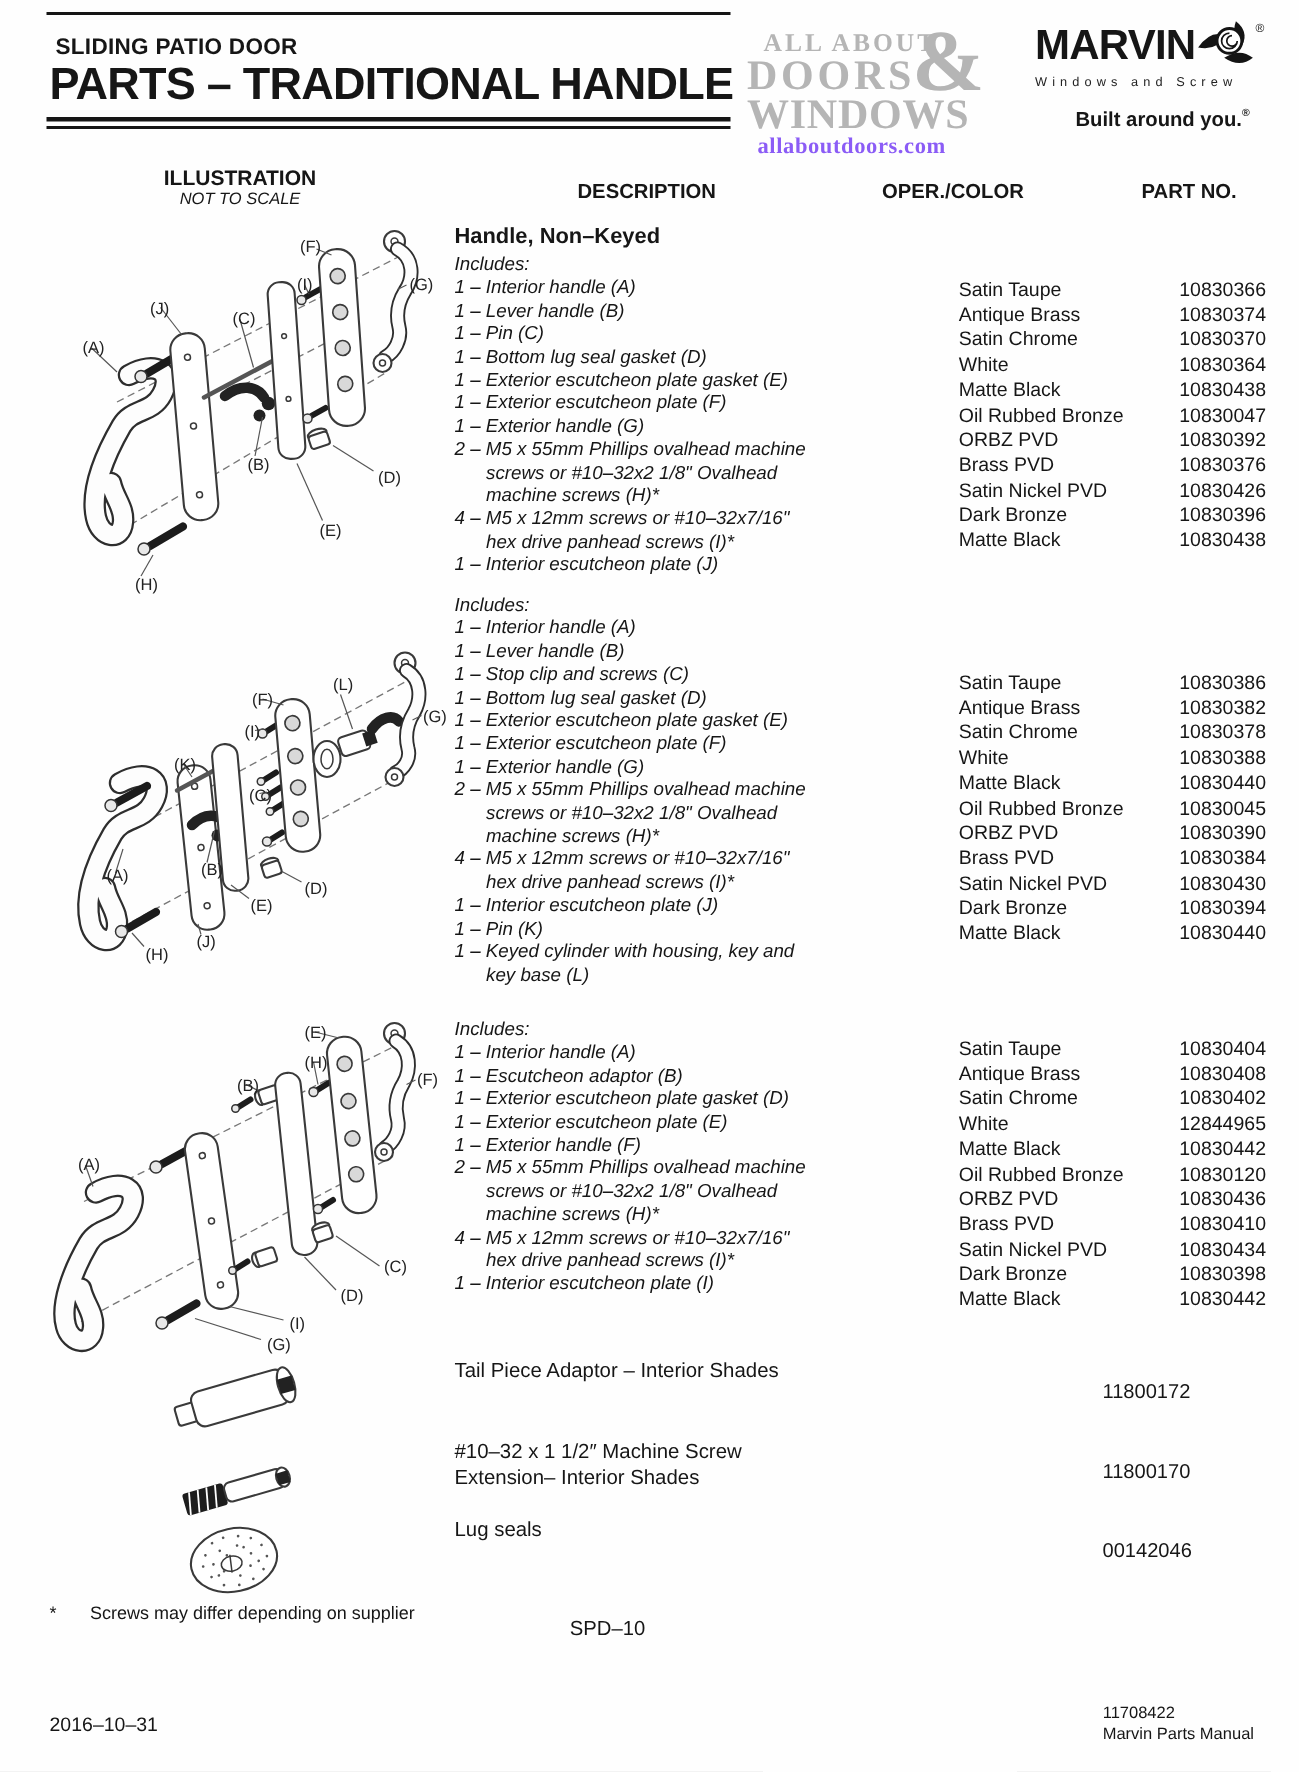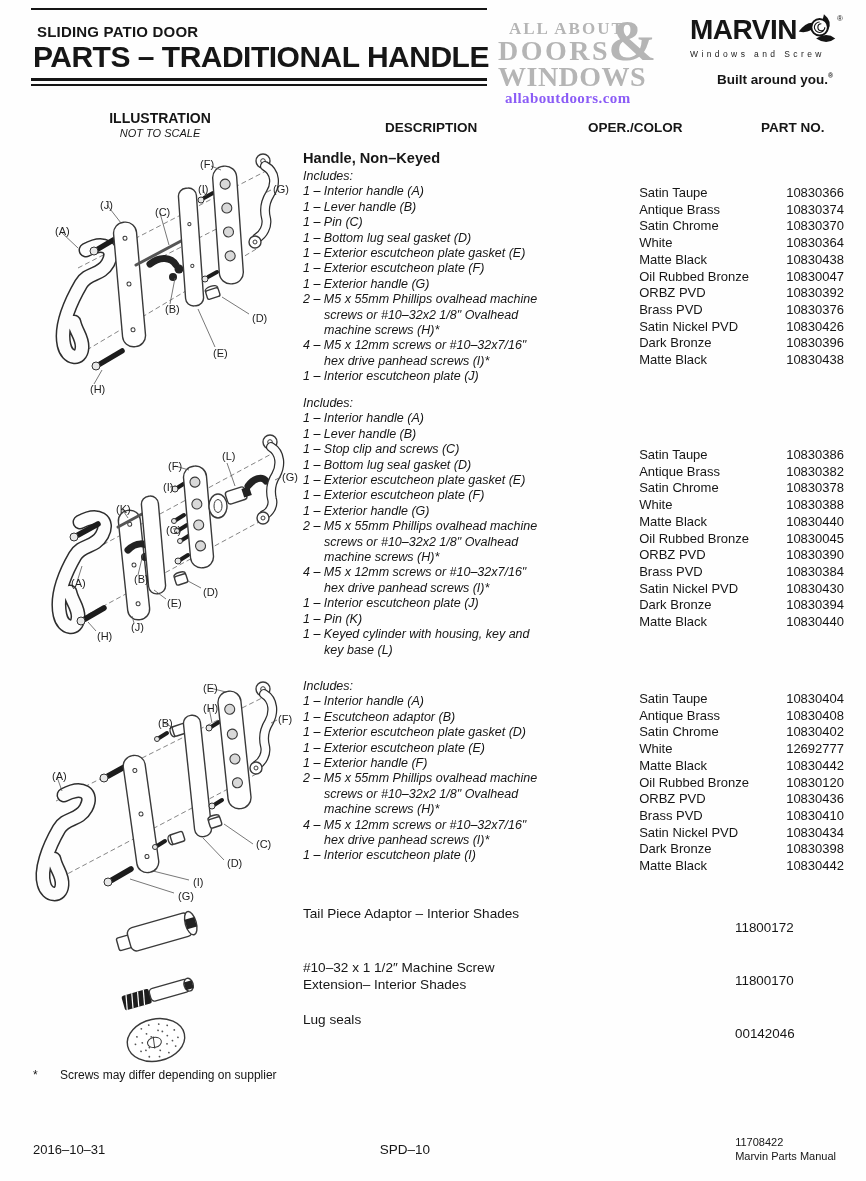--- a/index.html
+++ b/index.html
@@ -59,21 +59,21 @@
   .extra{position:absolute;left:303px;}
   .e0{top:905px}.e1{top:959px}.e2{top:1011px}
   .extra-title div{font-size:13.6px;font-weight:normal;line-height:17px;white-space:nowrap;}
   .extra-part{position:absolute;left:735px;font-size:13.4px;}
   .ep0{top:920px}.ep1{top:973px}.ep2{top:1026px}
 
   
   .footnote{position:absolute;left:33px;top:1068px;font-size:12px;}
   .fn-mark{display:inline-block;width:27px;}
   .foot-date{position:absolute;left:33px;top:1142px;font-size:13px;}
-  .foot-page{position:absolute;left:305px;top:1142px;width:200px;text-align:center;font-size:13.5px;}
+  .foot-page{position:absolute;left:305px;top:1078px;width:200px;text-align:center;font-size:13.5px;}
   .foot-right{position:absolute;right:30px;top:1136px;text-align:left;font-size:11px;line-height:13.5px;}
 
   
   .illu{position:absolute;overflow:visible;}
   .i1{left:30px;top:146px;width:270px;height:252px;}
   .i2{left:30px;top:424px;width:270px;height:247px;}
   .i3{left:30px;top:677px;width:270px;height:232px;}
   .sp{left:108px;top:898px;width:190px;height:172px;}
   .part{fill:#fff;stroke:#3a3a3a;stroke-width:1.4;}
   .boss{fill:#d9d9d9;stroke:#3a3a3a;stroke-width:1.1;}
@@ -505,21 +505,21 @@
       <div class="fin-row">
         <span class="fin-color">Antique Brass</span>
         <span class="fin-part">10830408</span>
       </div>
       <div class="fin-row">
         <span class="fin-color">Satin Chrome</span>
         <span class="fin-part">10830402</span>
       </div>
       <div class="fin-row">
         <span class="fin-color">White</span>
-        <span class="fin-part">12692777</span>
+        <span class="fin-part">12844965</span>
       </div>
       <div class="fin-row">
         <span class="fin-color">Matte Black</span>
         <span class="fin-part">10830442</span>
       </div>
       <div class="fin-row">
         <span class="fin-color">Oil Rubbed Bronze</span>
         <span class="fin-part">10830120</span>
       </div>
       <div class="fin-row">

